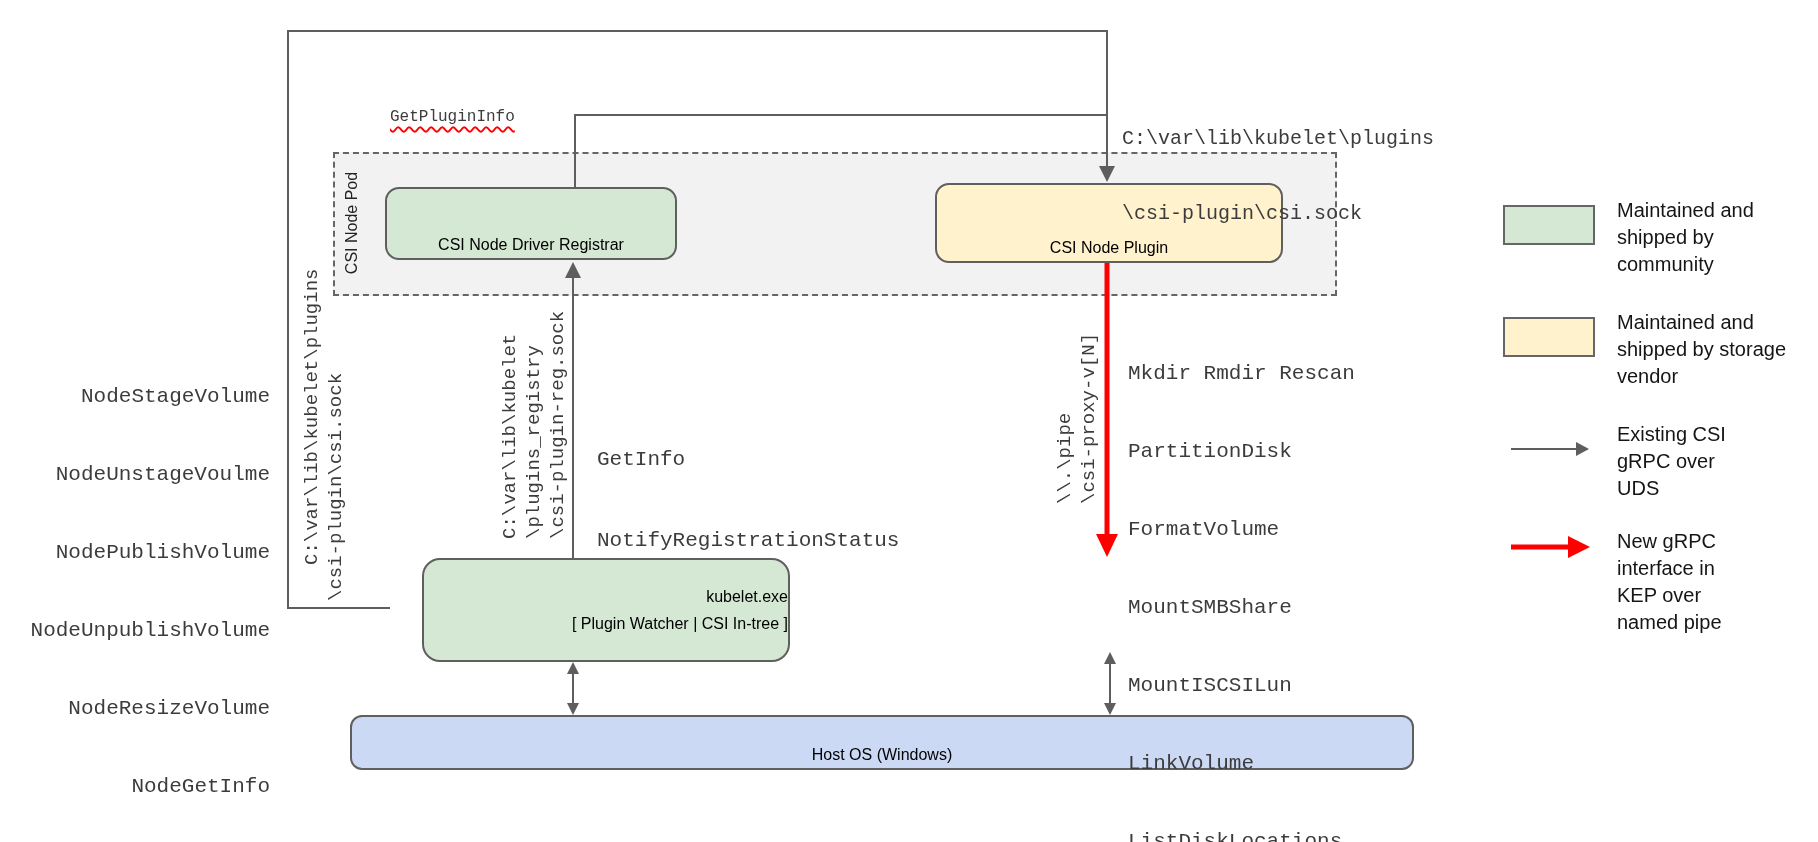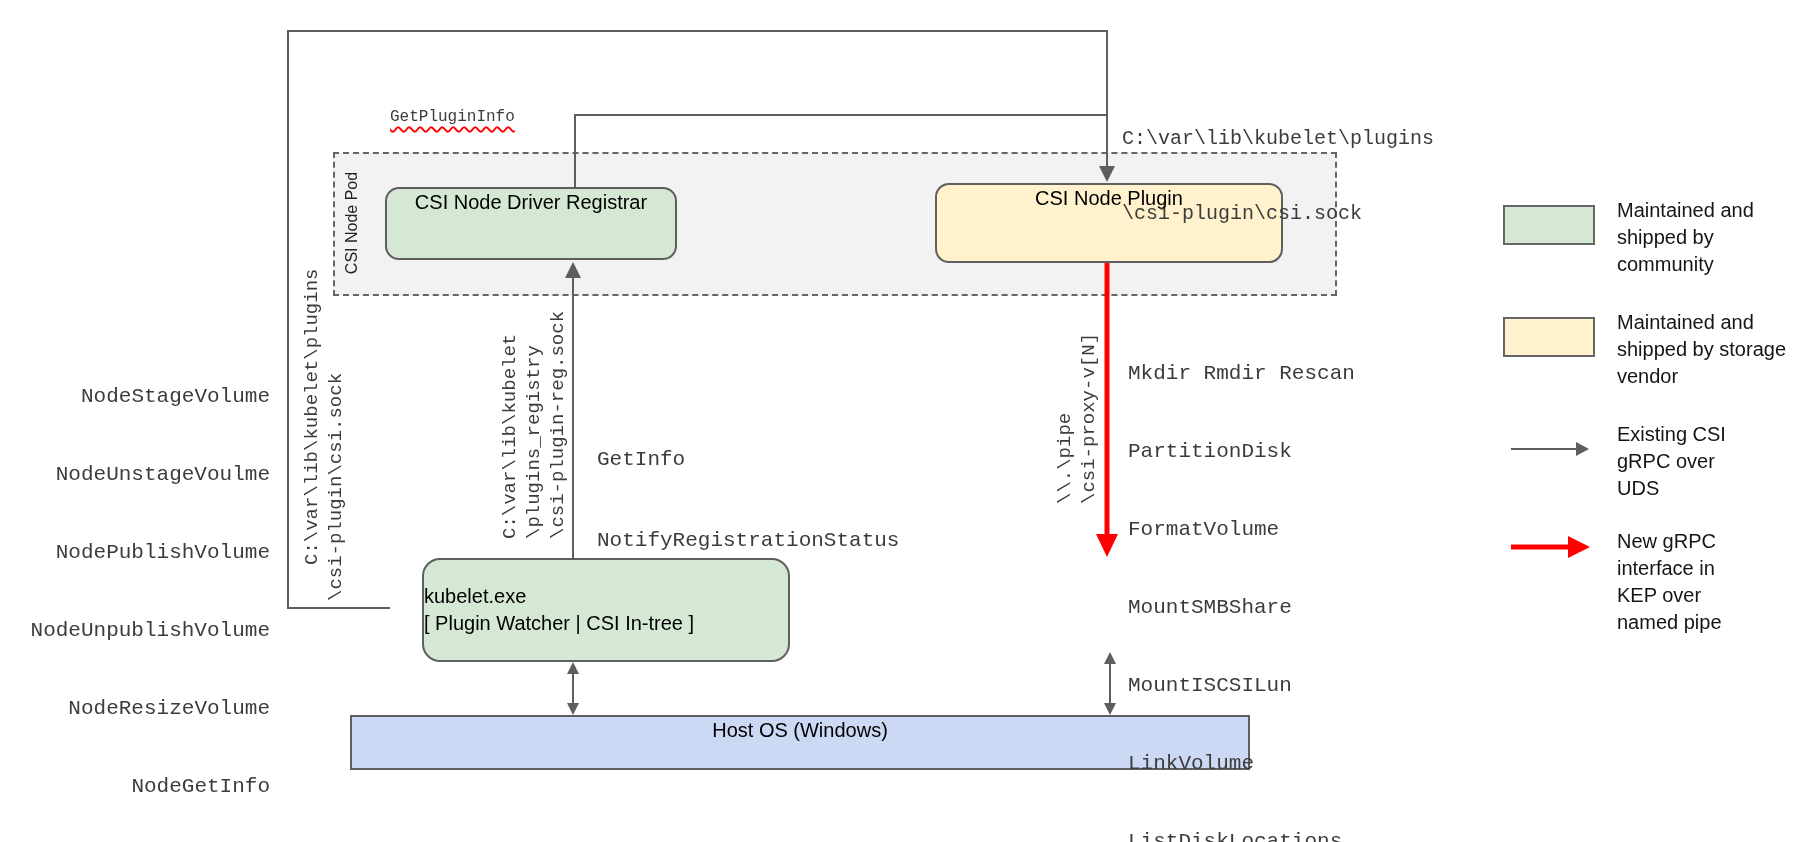--- a/index.html
+++ b/index.html
@@ -7,30 +7,30 @@
           font-family:"Liberation Sans","DejaVu Sans",sans-serif;}
   .abs{position:absolute;}
   svg.wires{position:absolute;left:0;top:0;width:1818px;height:842px;}
   .st{stroke:var(--c-line,#5e5e5e);stroke-width:2;fill:none;}
   .ah{fill:var(--c-line,#5e5e5e);stroke:none;}
   .str{stroke:var(--c-new_arrow,#fe0000);stroke-width:5;fill:none;}
   .ahr{fill:var(--c-new_arrow,#fe0000);stroke:none;}
 
   .pod{left:333px;top:152px;width:1004px;height:144px;background:var(--c-pod_bg,#f2f2f2);
        border:2px dashed #666;box-sizing:border-box;}
-  .node{display:flex;align-items:flex-start;justify-content:center;text-align:center;
-        box-sizing:border-box;border:2px solid #5f5f5f;color:#000;font-size:20px;line-height:27px;}
+  .node{display:flex;align-items:flex-end;justify-content:center;text-align:center;
+        box-sizing:border-box;border:2px solid #5f5f5f;color:#000;font-size:16px;line-height:27px;}
   .green{background:var(--c-community,#d5e8d4);}
   .yellow{background:var(--c-vendor,#fff2cc);}
   .blue{background:var(--c-host,#ccd9f5);}
   .registrar{left:385px;top:187px;width:292px;height:73px;border-radius:14px;}
   .plugin{left:935px;top:183px;width:348px;height:80px;border-radius:14px;}
   .kubelet{left:390px;top:558px;width:368px;height:104px;border-radius:18px;flex-direction:column;margin-left:32px;}
   .proxy{left:962px;top:558px;width:293px;height:92px;border-radius:18px;}
-  .host{left:350px;top:715px;width:900px;height:55px;border-radius:0;}
+  .host{left:350px;top:715px;width:1064px;height:55px;border-radius:12px;}
 
   .mono{font-family:"Liberation Mono","DejaVu Sans Mono",monospace;color:#3c3c3c;}
   .m21{font-size:21px;line-height:26px;white-space:pre;}
   .gpi{left:390px;top:108px;font-size:16px;
        text-decoration:underline wavy var(--c-spellcheck,#ff0000);
        text-decoration-thickness:2px;text-underline-offset:5px;}
   .topsock{left:1122px;top:76px;font-size:20px;line-height:25px;white-space:pre;}
   .nodecalls{left:28px;top:332px;width:242px;text-align:right;}
   .proxycalls{left:1128px;top:309px;}
   .regcalls{left:597px;top:392px;font-size:21px;line-height:27px;white-space:pre;}

